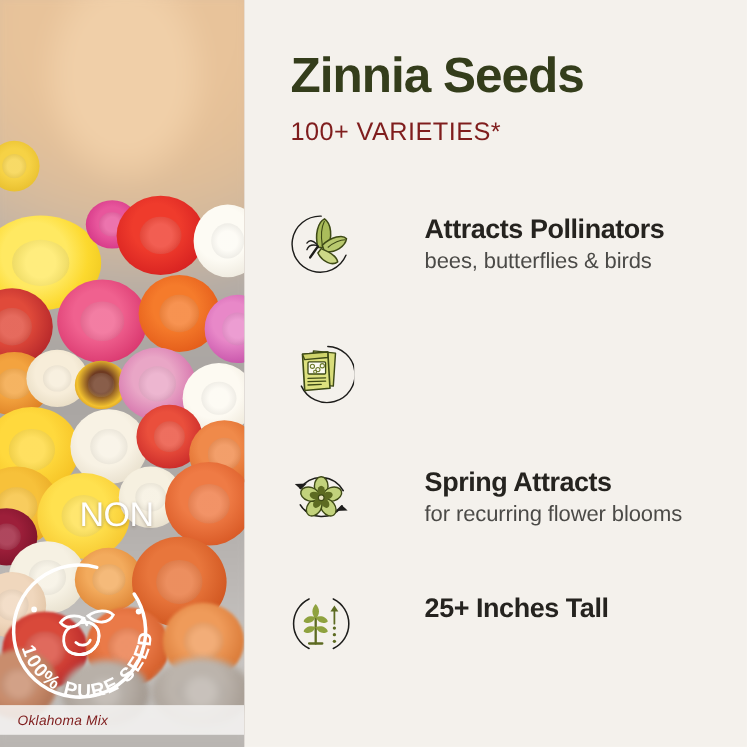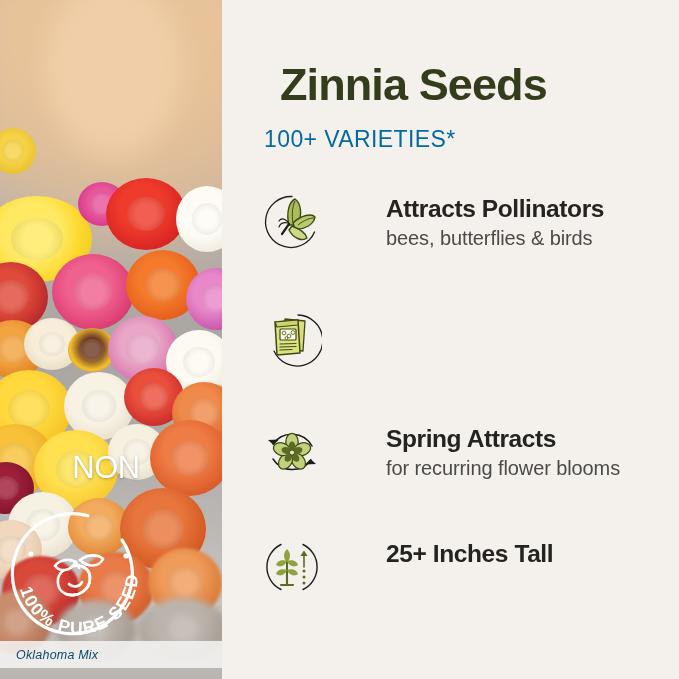--- a/index.html
+++ b/index.html
@@ -83,21 +83,21 @@
     width: 222px;
     height: 27px;
     background: rgba(246,245,243,0.86);
     display: flex;
     align-items: center;
   }
   #caption-text {
     font-family: "Liberation Sans", sans-serif;
     font-style: italic;
     font-size: 12.5px;
-    color: #0c4a6e;
+    color: #7f1d1d;
     padding-left: 16px;
     letter-spacing: .2px;
   }
 
   
   #gmo-badge {
     position: absolute;
     left: 2px;
     top: 452px;
     width: 160px;
@@ -129,36 +129,36 @@
     width: 457px;
     height: 679px;
   }
   #title-block {
     position: absolute;
     left: 42px;
     top: 44px;
     width: 400px;
   }
   #main-title {
-    margin: 16px;
+    margin: 0;
     font-family: "Liberation Sans", sans-serif;
     font-weight: bold;
     font-size: 45px;
     line-height: 50px;
     letter-spacing: -0.9px;
     color: #343d1b;
   }
   #subtitle {
-    margin: 0 0 0 0;
+    margin: 12px 0 0 0;
     font-family: "Liberation Sans", sans-serif;
     font-weight: normal;
     font-size: 23px;
     line-height: 27px;
     letter-spacing: 0.4px;
-    color: #0369a1;
+    color: #7f1d1d;
   }
 
   #features {
     position: absolute;
     left: 40px;
     top: 186px;
     width: 412px;
   }
   .feature {
     position: relative;

